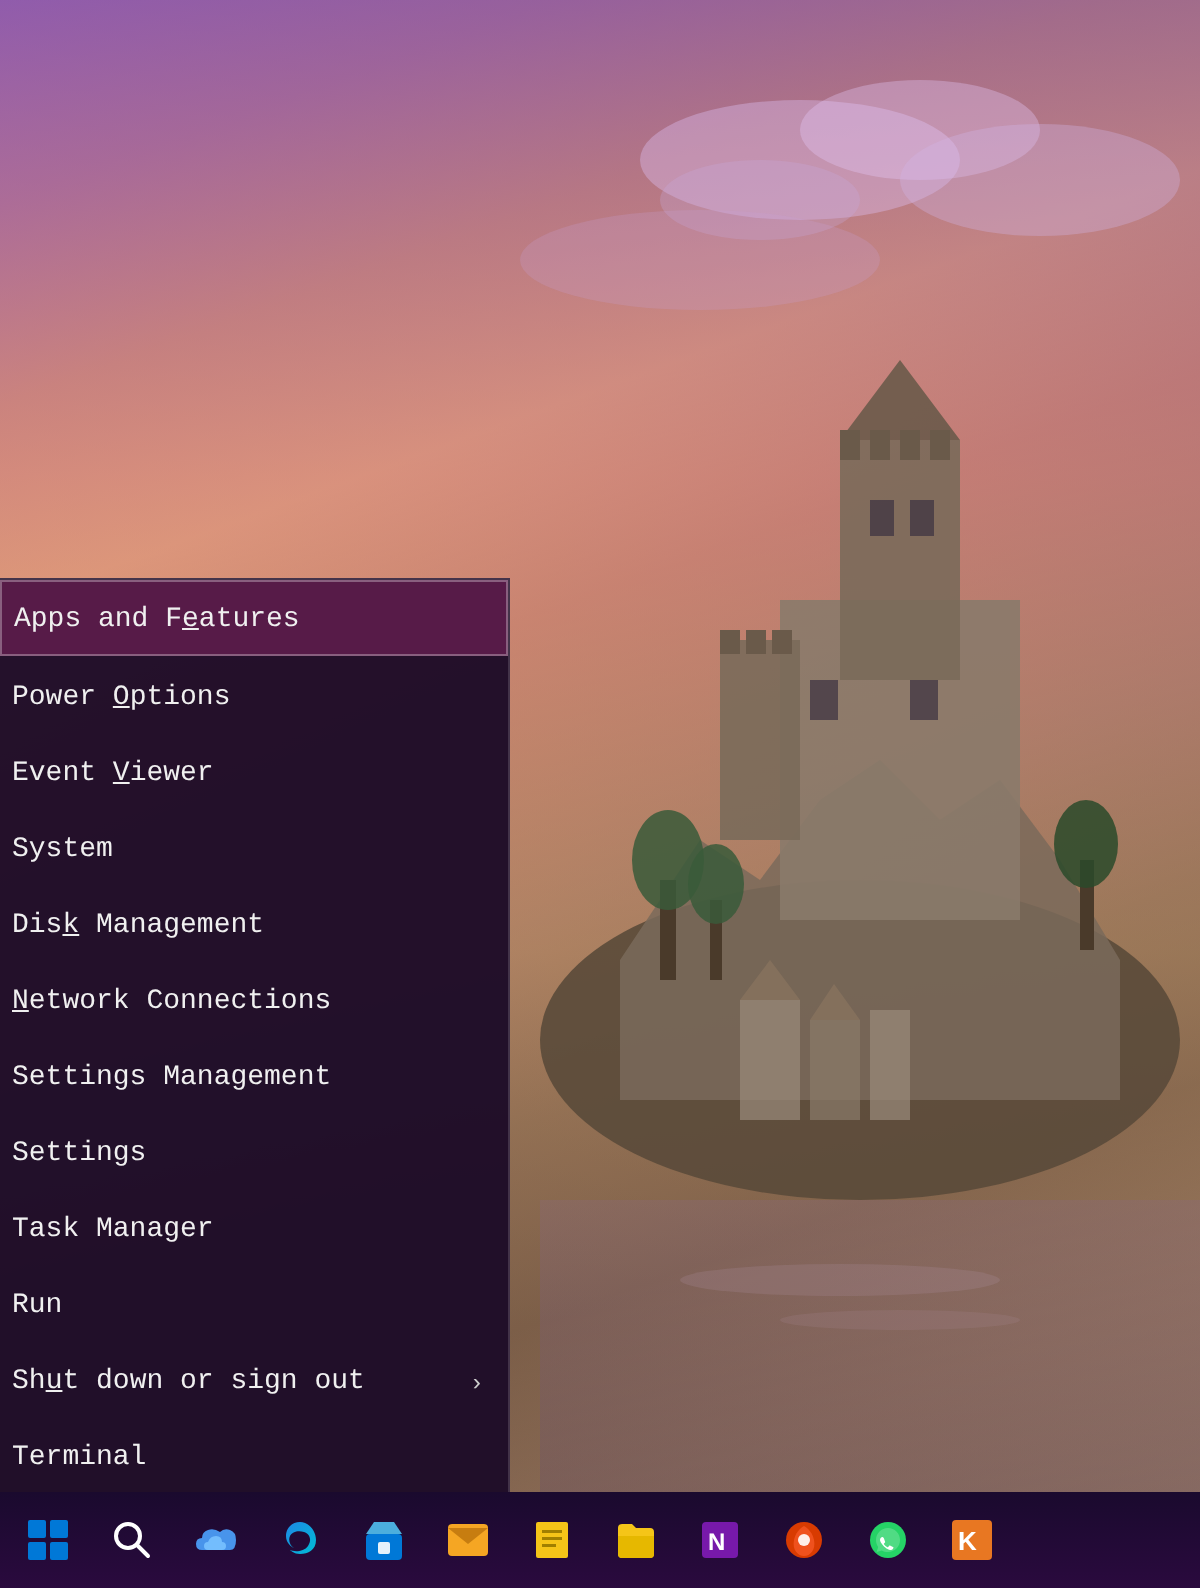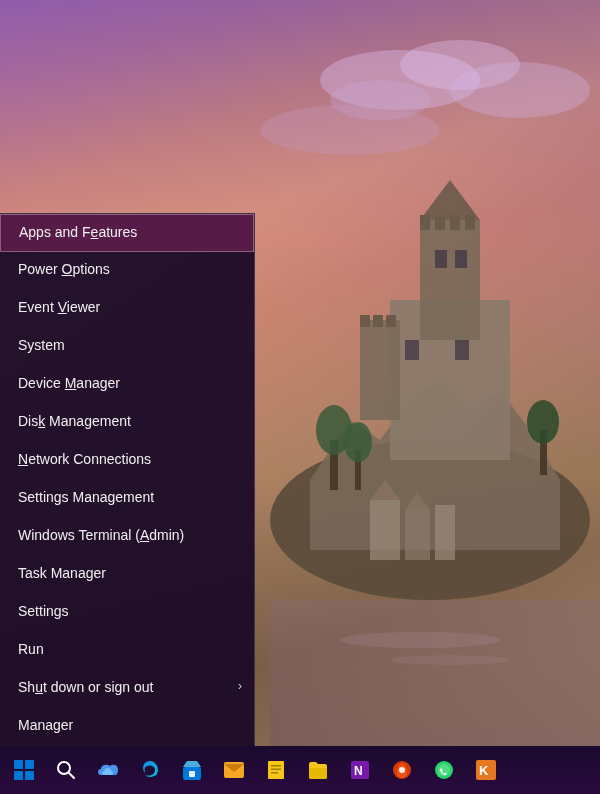--- a/index.html
+++ b/index.html
@@ -82,28 +82,29 @@
       width: 255px;
       background: rgba(30, 12, 40, 0.97);
       z-index: 200;
       border: 1px solid rgba(255,255,255,0.15);
       border-left: none;
       border-bottom: none;
     }
 
     .menu-item {
       display: flex;
-      align-items: flex-start;
-      padding: 9px 18px;
+      align-items: flex-end;
+      padding: 9px 6px;
       color: #f0f0f0;
       font-size: 14px;
       cursor: pointer;
       position: relative;
       min-height: 38px;
       border-bottom: none;
+      font-family: Liberation Mono, monospace;
     }
 
     .menu-item.selected {
       background: rgba(100, 30, 80, 0.8);
       border: 1px solid rgba(255,255,255,0.3);
     }
 
     .menu-item .arrow {
       position: absolute;
       right: 12px;
@@ -195,49 +196,43 @@
   <div class="menu-item">
     <span>Power <span class="underline-char">O</span>ptions</span>
   </div>
   <div class="menu-item">
     <span>Event <span class="underline-char">V</span>iewer</span>
   </div>
   <div class="menu-item">
     <span>System</span>
   </div>
   <div class="menu-item">
-    <span>Device <span class="underline-char">M</span>anager</span>
-  </div>
-  <div class="menu-item">
     <span>Dis<span class="underline-char">k</span> Management</span>
   </div>
   <div class="menu-item">
     <span><span class="underline-char">N</span>etwork Connections</span>
   </div>
   <div class="menu-item">
     <span>Settings Management</span>
   </div>
   <div class="menu-item">
-    <span>Windows Terminal (<span class="underline-char">A</span>dmin)</span>
+    <span>Settings</span>
   </div>
   <div class="menu-item">
     <span>Task Manager</span>
-  </div>
-  <div class="menu-item">
-    <span>Settings</span>
   </div>
   <div class="menu-item">
     <span>Run</span>
   </div>
   <div class="menu-item">
     <span>Sh<span class="underline-char">u</span>t down or sign out</span>
     <span class="arrow">›</span>
   </div>
   <div class="menu-item">
-    <span>Manager</span>
+    <span>Terminal</span>
   </div>
 </div>
 
 <div id="taskbar">
 
   <div class="taskbar-icon">
     <svg class="win-icon" viewBox="0 0 22 22" xmlns="http://www.w3.org/2000/svg">
       <rect x="1" y="1" width="9" height="9" rx="1" fill="#0078d7"></rect>
       <rect x="12" y="1" width="9" height="9" rx="1" fill="#0078d7"></rect>
       <rect x="1" y="12" width="9" height="9" rx="1" fill="#0078d7"></rect>

